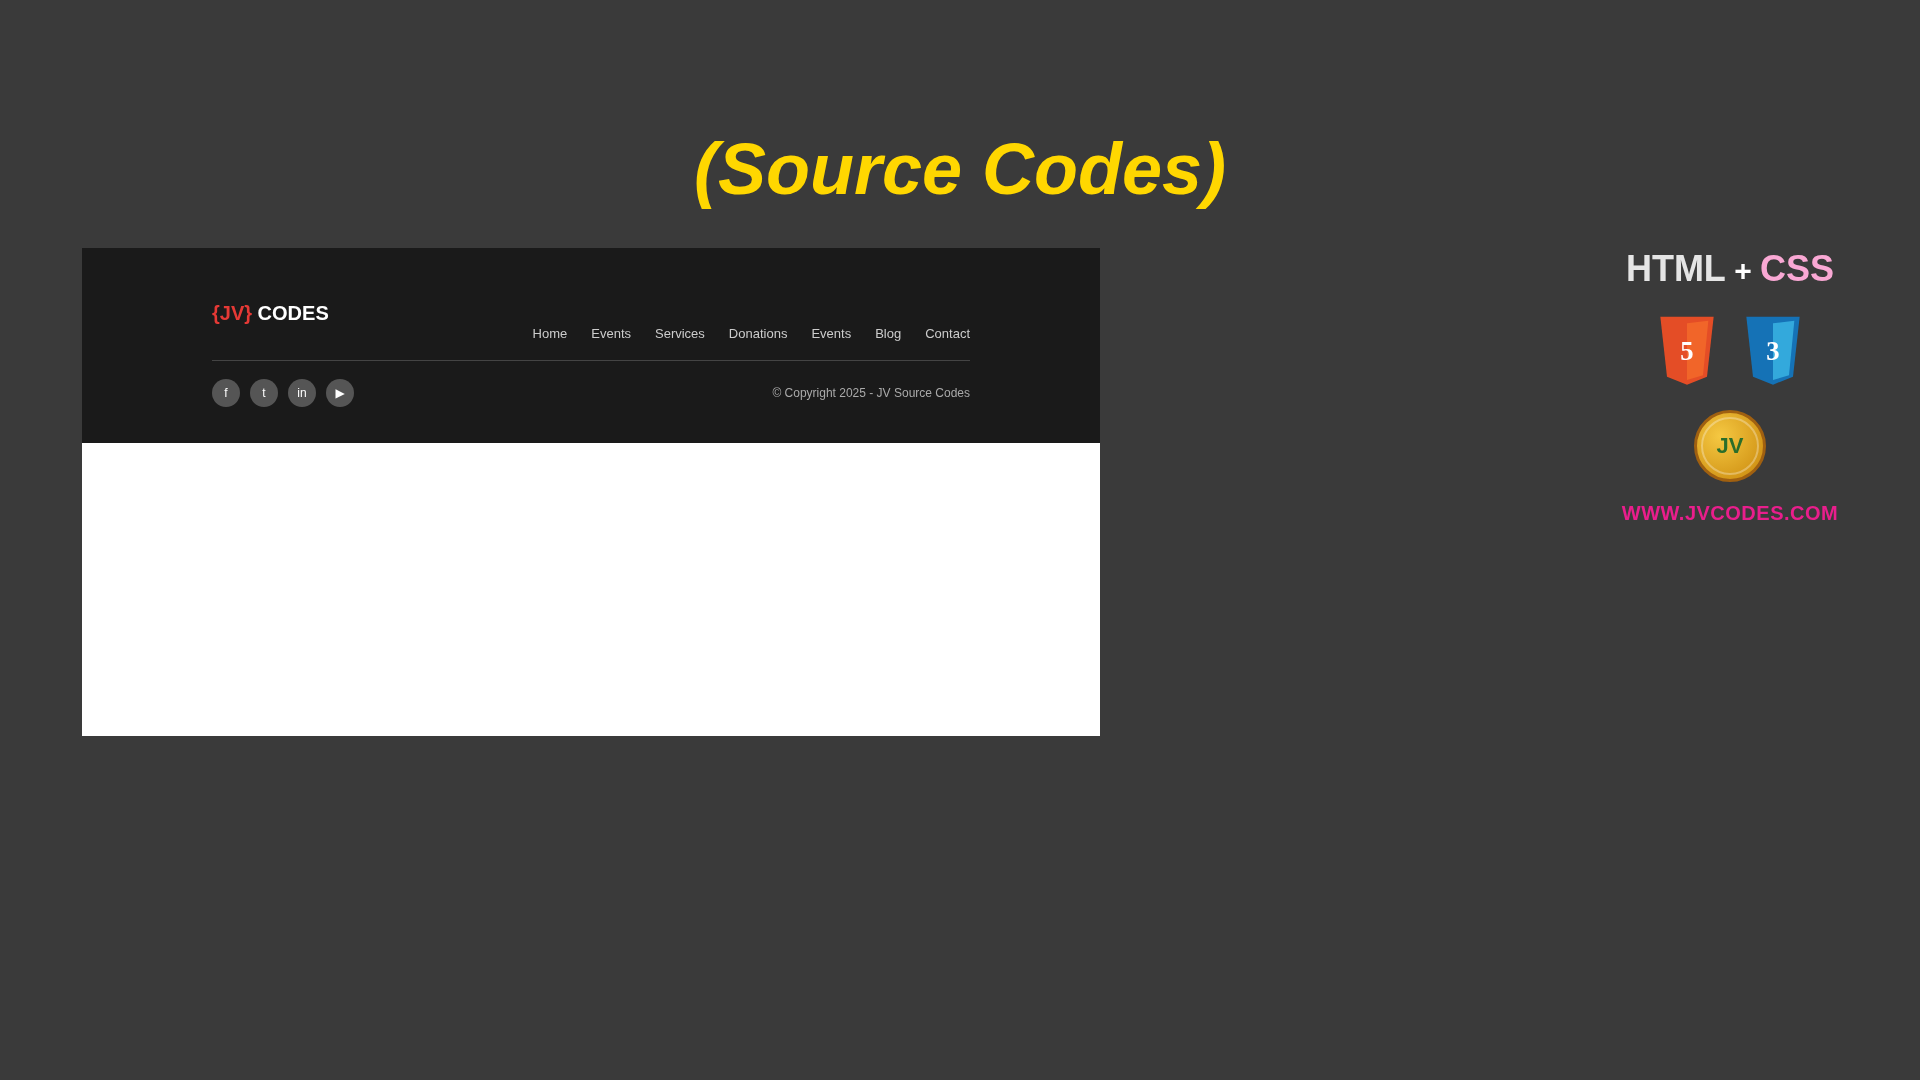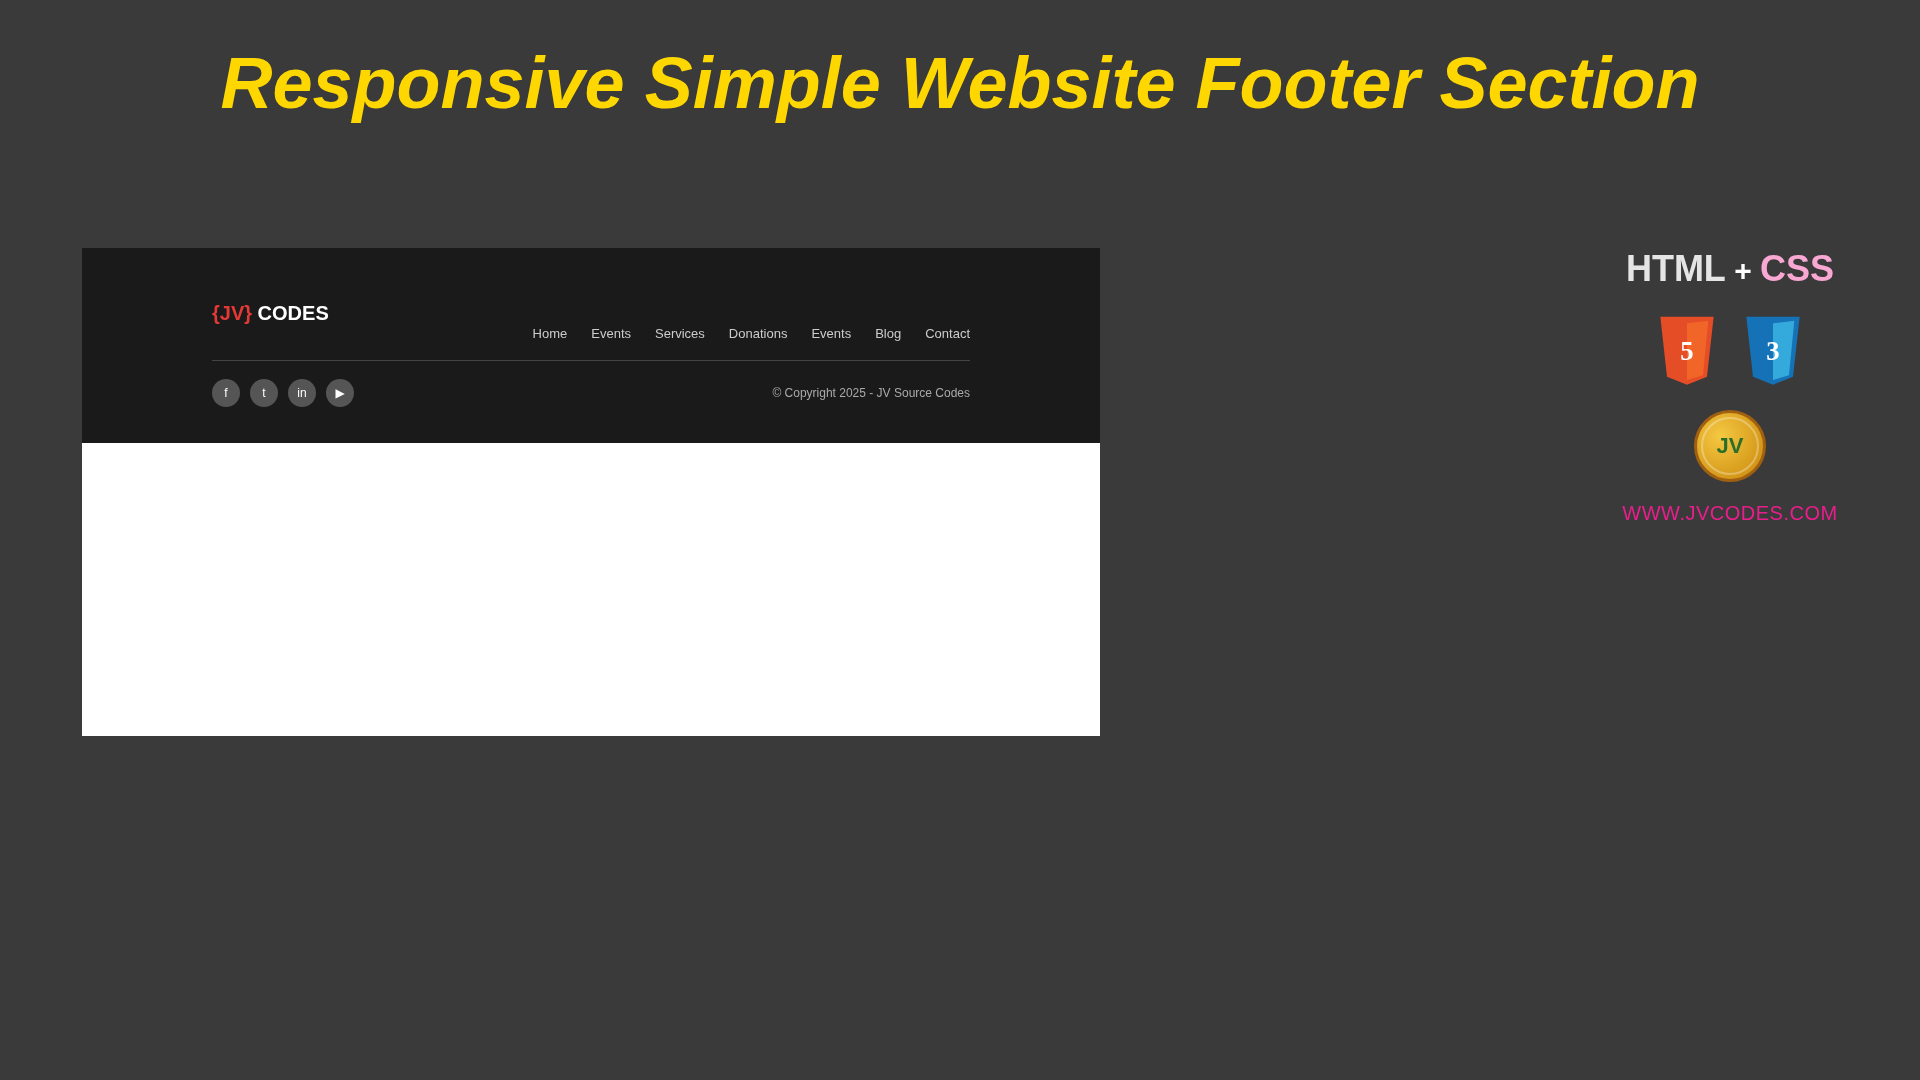--- a/index.html
+++ b/index.html
@@ -186,31 +186,32 @@
       position: absolute;
       top: 4px; left: 4px;
       right: 4px; bottom: 4px;
       border-radius: 50%;
       border: 2px solid rgba(255,255,255,0.3);
     }
 
     .jv-website {
       color: #e91e8c;
       font-size: 20px;
-      font-weight: 400;
+      font-weight: 700;
       font-family: Arial Black, Arial, sans-serif;
       letter-spacing: 0.5px;
     }
   </style>
 </head>
 <body>
 
 <div class="main-title-area">
   <h1 class="main-title">
-    <span>Responsive Simple Website Footer Section</span><br>
+    <br>
+    <span>(Source Codes)</span>
   </h1>
 </div>
 
 <div class="preview-wrapper">
 
   <div class="footer-preview">
     <div class="footer-top">
       <div class="footer-logo">
         <span class="bracket">{</span><span class="jv">JV</span><span class="bracket">}</span><span> CODES</span>
       </div>

